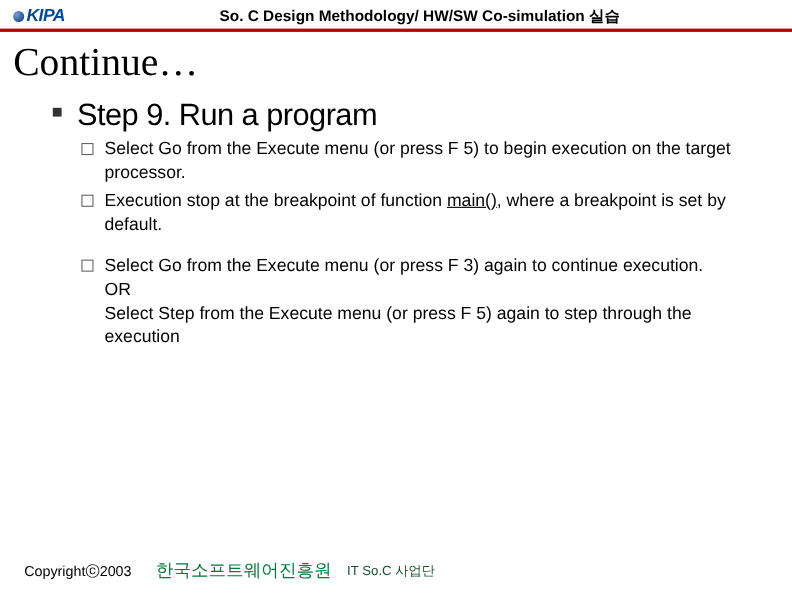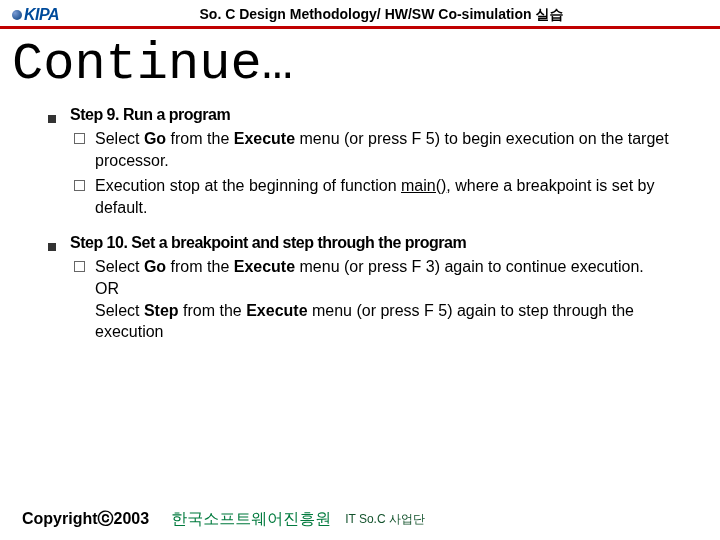--- a/index.html
+++ b/index.html
@@ -1,33 +1,33 @@
 <!DOCTYPE html>
 <html><head>
 <meta charset="utf-8">
 <style>
 body{margin:0;padding:0;font-family:Arial,"Malgun Gothic",sans-serif;background:#fff;width:720px;height:540px;position:relative;overflow:hidden}
 .header{display:flex;align-items:flex-start;padding:6px 16px 2px 12px;border-bottom:3px solid #c00000}
 .logo{display:flex;align-items:center;font-weight:bold;font-style:italic;font-size:16px;color:#004b9b}
 .logo .orb{width:10px;height:10px;border-radius:50%;background:radial-gradient(circle at 30% 30%,#7a9bd4,#003a7a);margin-right:2px;display:inline-block}
 .logo .kipa{letter-spacing:-0.5px}
 .header-title{flex:1;text-align:center;font-weight:bold;font-size:14px;color:#000}
-.slide-title{font-family:Liberation Mono, monospace;font-size:52px;padding:6px 12px 12px 12px;color:#000}
+.slide-title{font-family:Liberation Serif, serif;font-size:36px;padding:6px 12px 12px 12px;color:#000}
 .content{padding:0 30px 0 48px}
 .step-row{display:flex;margin-bottom:4px}
 .sq{width:8px;height:8px;background:#333;margin-top:9px;margin-right:14px;flex-shrink:0}
-.step-title{font-size:16px;font-weight:bold;font-family:Verdana,Arial,sans-serif;letter-spacing:-0.5px}
+.step-title{font-size:28px;font-weight:normal;font-family:Verdana,Arial,sans-serif;letter-spacing:-0.5px}
 .sub{padding-left:26px;margin-bottom:16px}
 .sub-row{display:flex;margin-bottom:4px}
 .openbox{width:9px;height:9px;border:1px solid #666;margin-top:5px;margin-right:10px;flex-shrink:0}
 .sub-text{font-size:16px;font-family:Verdana,Arial,sans-serif;line-height:1.35}
-.bold{font-weight:bold}
+.bold{font-weight:normal}
 .uline{text-decoration:underline}
 .footer{position:absolute;bottom:10px;left:0;right:0;display:flex;align-items:center;padding:0 22px}
-.copyright{font-size:16px;font-weight:bold}
+.copyright{font-size:13px;font-weight:normal}
 .foot-label{font-size:16px;color:#007a3d;margin-left:22px}
 .foot-sub{font-size:12px;color:#14532d;margin-left:14px}
 </style>
 </head>
 <body>
 
 <div class="header">
   <span class="logo">
     <span class="orb"></span>
     <span class="kipa">KIPA</span>
@@ -46,29 +46,25 @@
   <div class="sub">
     <div class="sub-row">
       <span class="openbox"></span>
       <span class="sub-text">
         <span>Select </span><span class="bold">Go</span><span> from the </span><span class="bold">Execute</span><span> menu (or press F 5) to begin execution on the target processor.</span>
       </span>
     </div>
     <div class="sub-row">
       <span class="openbox"></span>
       <span class="sub-text">
-        <span>Execution stop at the beginning of function </span><span class="uline">main()</span><span>, where a breakpoint is set by default.</span>
+        <span>Execution stop at the breakpoint of function </span><span class="uline">main()</span><span>, where a breakpoint is set by default.</span>
       </span>
     </div>
   </div>
 
-  <div class="step-row">
-    <span class="sq"></span>
-    <span class="step-title">Step 10. Set a breakpoint and step through the program</span>
-  </div>
   <div class="sub">
     <div class="sub-row">
       <span class="openbox"></span>
       <span class="sub-text">
         <span>Select </span><span class="bold">Go</span><span> from the </span><span class="bold">Execute</span><span> menu (or press F 3) again to continue execution.</span><br>
         <span>OR</span><br>
         <span>Select </span><span class="bold">Step</span><span> from the </span><span class="bold">Execute</span><span> menu (or press F 5) again to step through the execution</span>
       </span>
     </div>
   </div>

